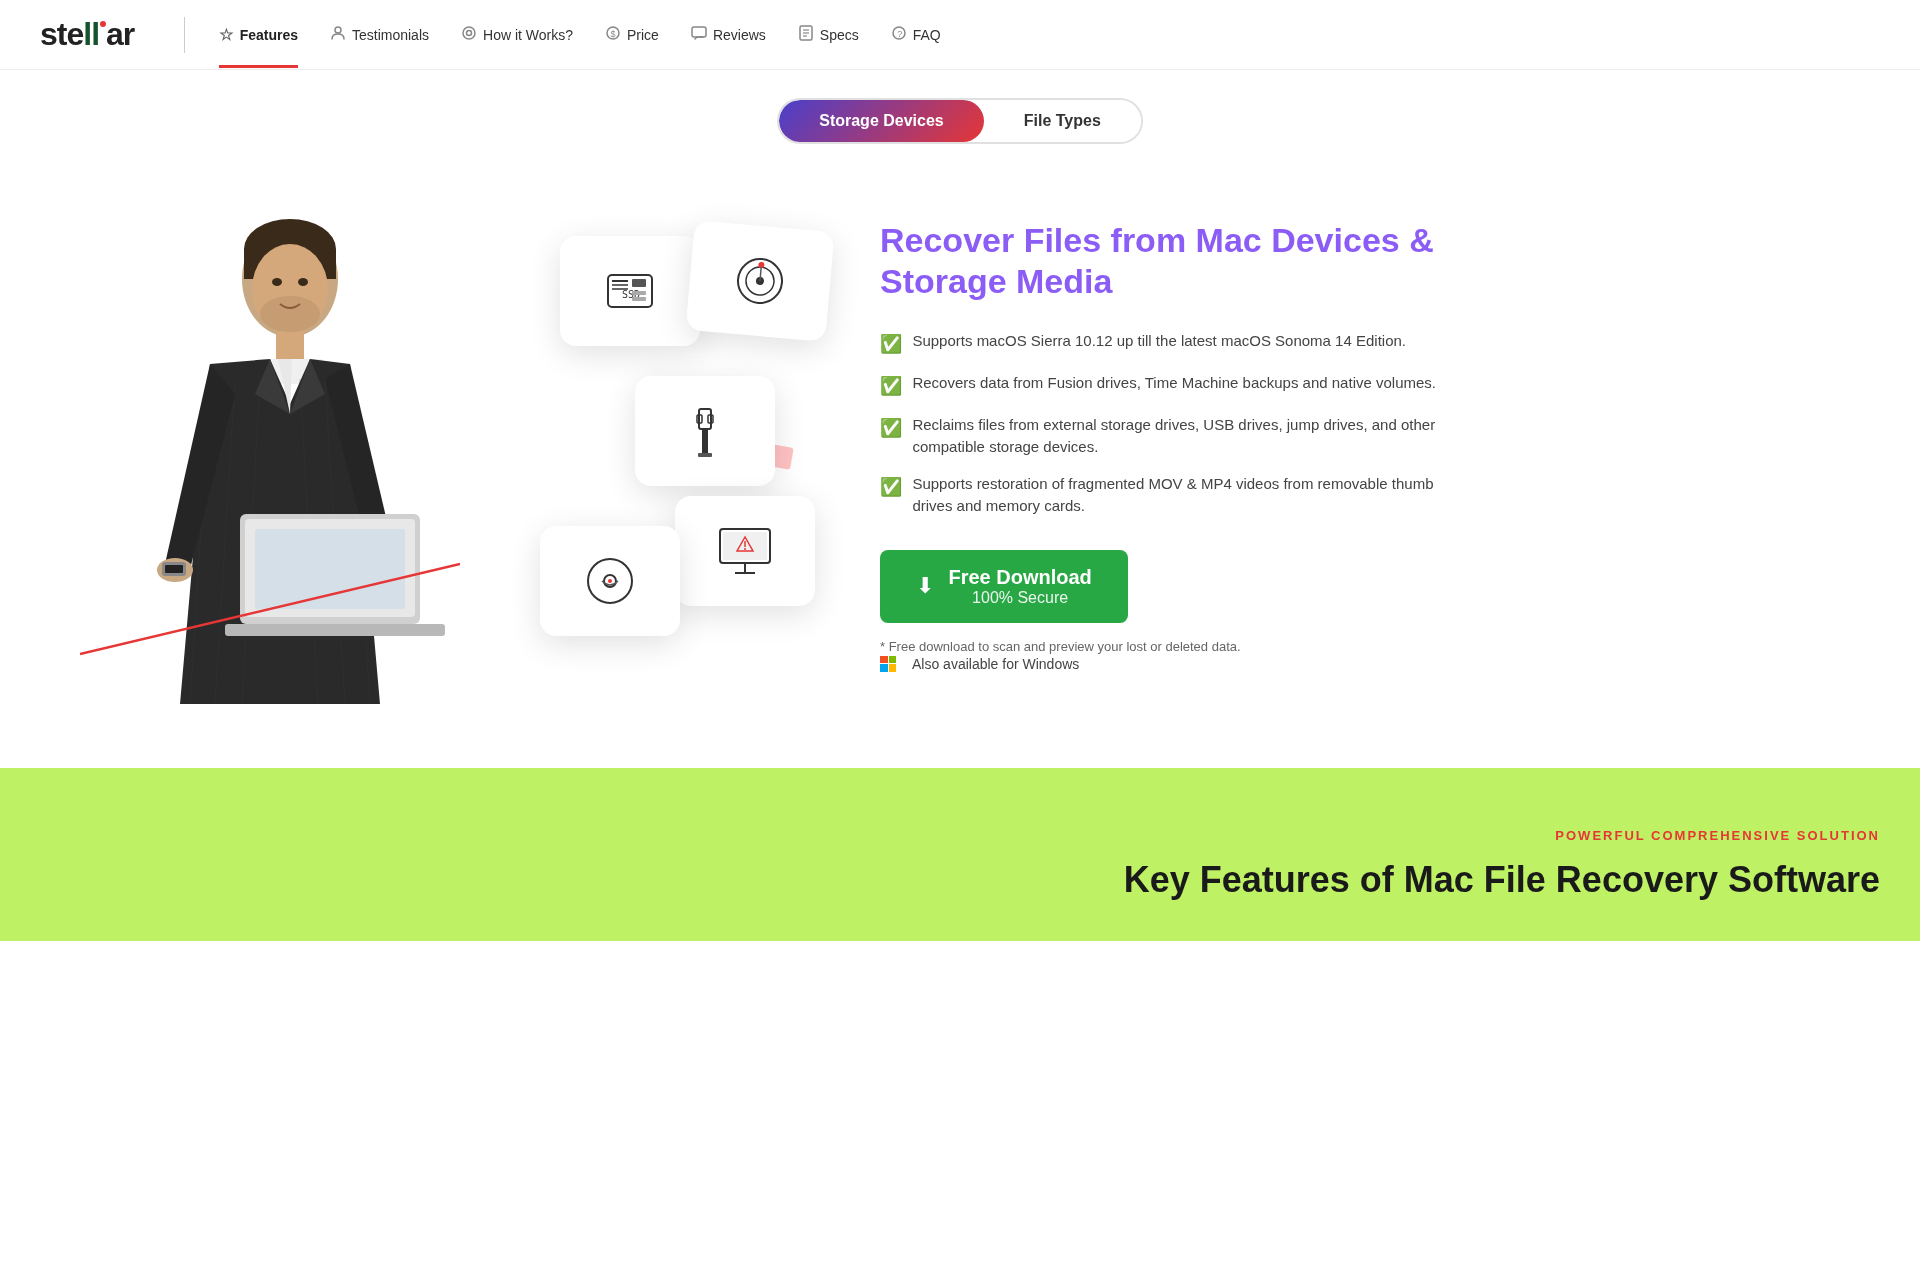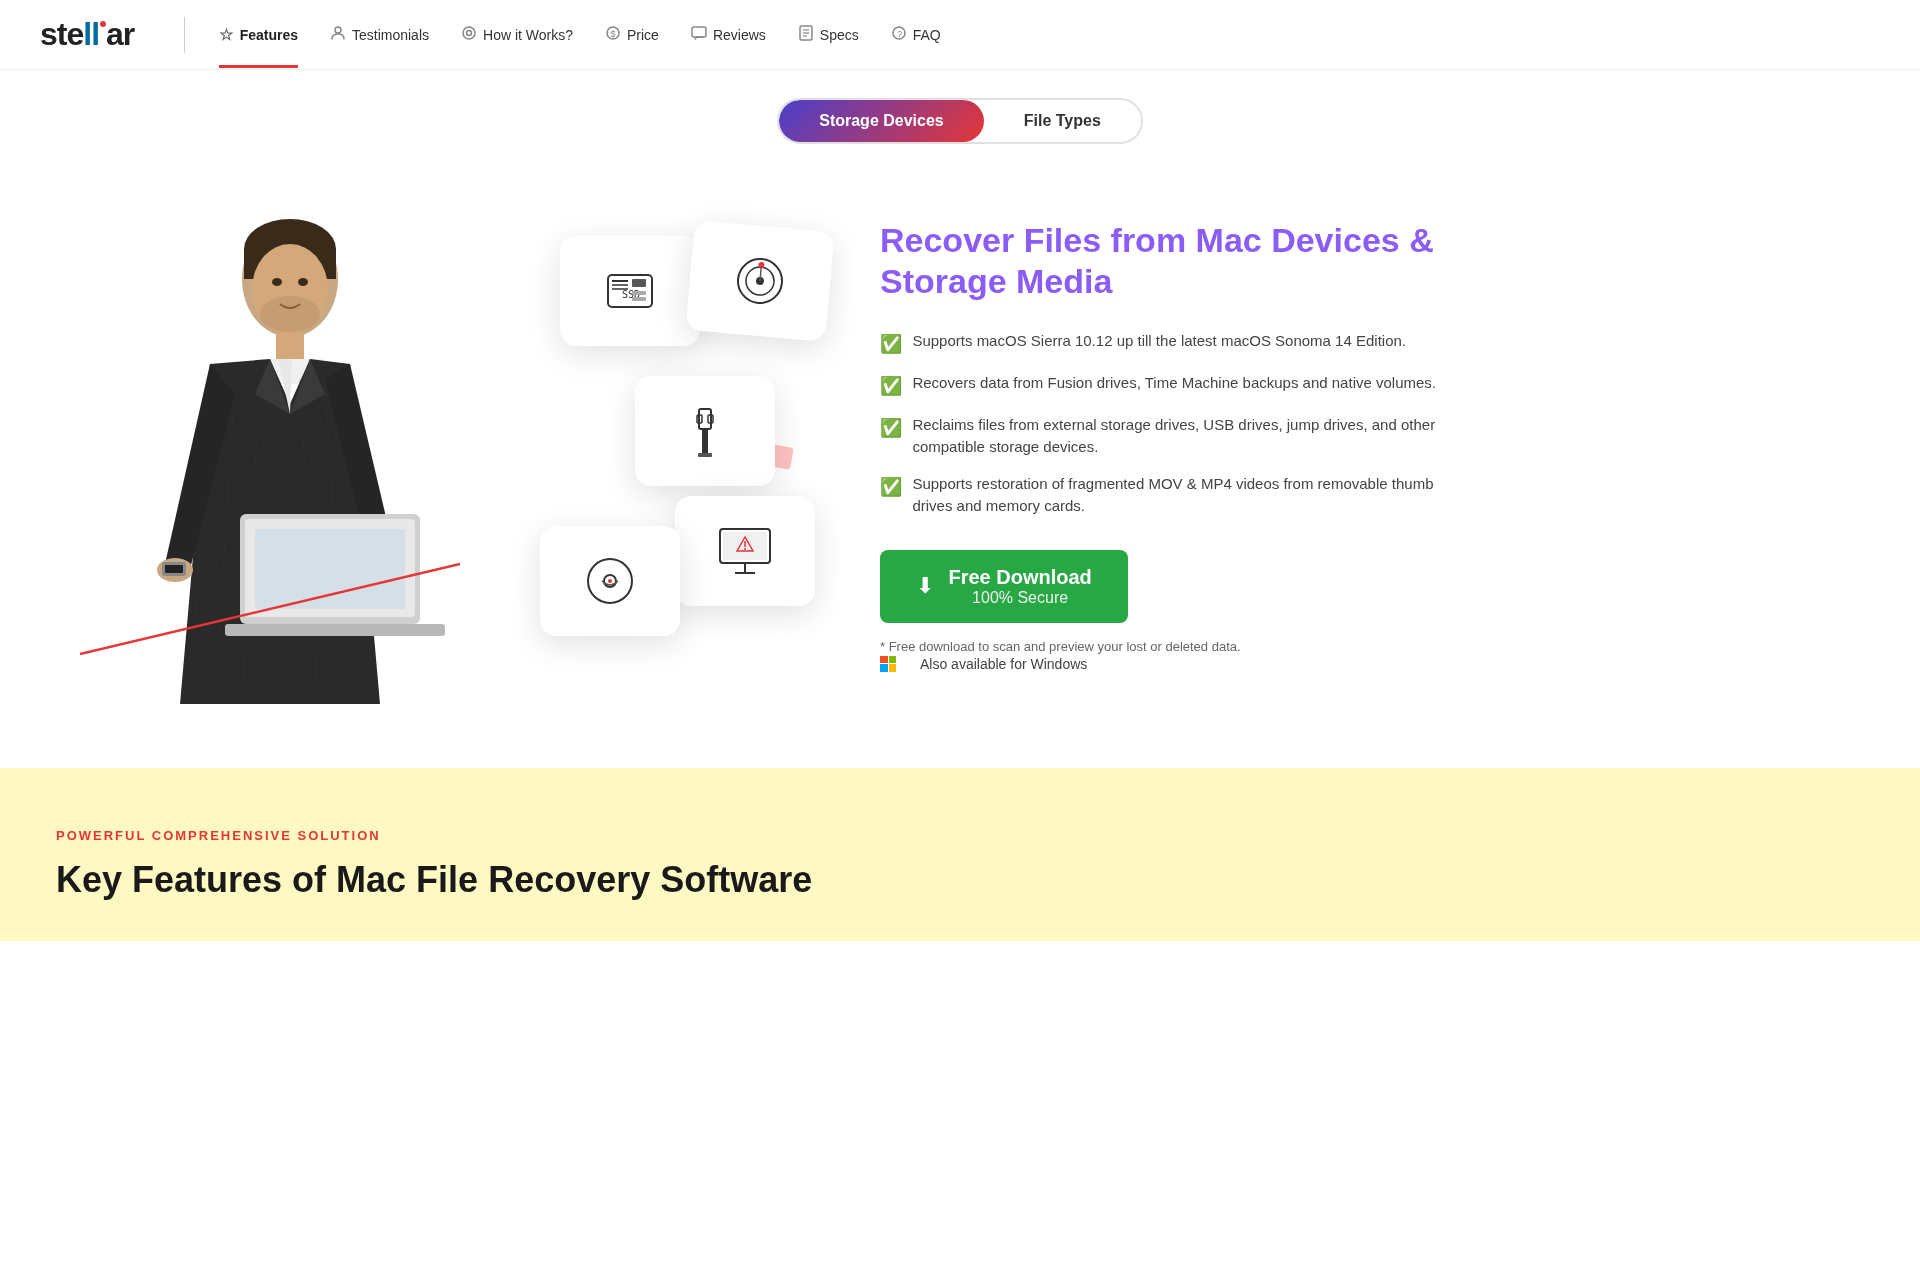--- a/index.html
+++ b/index.html
@@ -22,21 +22,21 @@
       align-items: center;
       margin-right: 30px;
     }
     .logo-text {
       font-size: 32px;
       font-weight: 700;
       color: #222;
       letter-spacing: -1px;
     }
     .logo-text span.ste { color: #222; }
-    .logo-text span.ll { color: #0369a1; }
+    .logo-text span.ll { color: #14532d; }
     .logo-text span.ar { color: #222; }
     .logo-dot {
       display: inline-block;
       width: 6px;
       height: 6px;
       background: #e63636;
       border-radius: 50%;
       margin-bottom: 18px;
       margin-left: 1px;
     }
@@ -216,21 +216,21 @@
       opacity: 0.9;
     }
     .free-note {
       font-size: 13px;
       color: #666;
       margin-bottom: 2px;
     }
     .windows-note {
       display: flex;
       align-items: center;
-      gap: 24px;
+      gap: 16px;
       font-size: 14px;
       color: #444;
     }
     .win-icon-inner {
       display: grid;
       grid-template-columns: 1fr 1fr;
       grid-template-rows: 1fr 1fr;
       gap: 1px;
       width: 16px;
       height: 16px;
@@ -238,23 +238,23 @@
     .win-quad {
       background: #00adef;
     }
     .win-quad:nth-child(1) { background: #f25022; }
     .win-quad:nth-child(2) { background: #7fba00; }
     .win-quad:nth-child(3) { background: #00a4ef; }
     .win-quad:nth-child(4) { background: #ffb900; }
 
     
     .bottom-section {
-      background: #fef9c3;
-      padding: 60px 56px 40px;
-      text-align: left;
+      background: #bef264;
+      padding: 60px 40px 40px;
+      text-align: right;
     }
     .powerful-label {
       font-size: 13px;
       font-weight: 700;
       color: #e63636;
       letter-spacing: 2px;
       text-transform: uppercase;
       margin-bottom: 16px;
     }
     .key-features-title {

